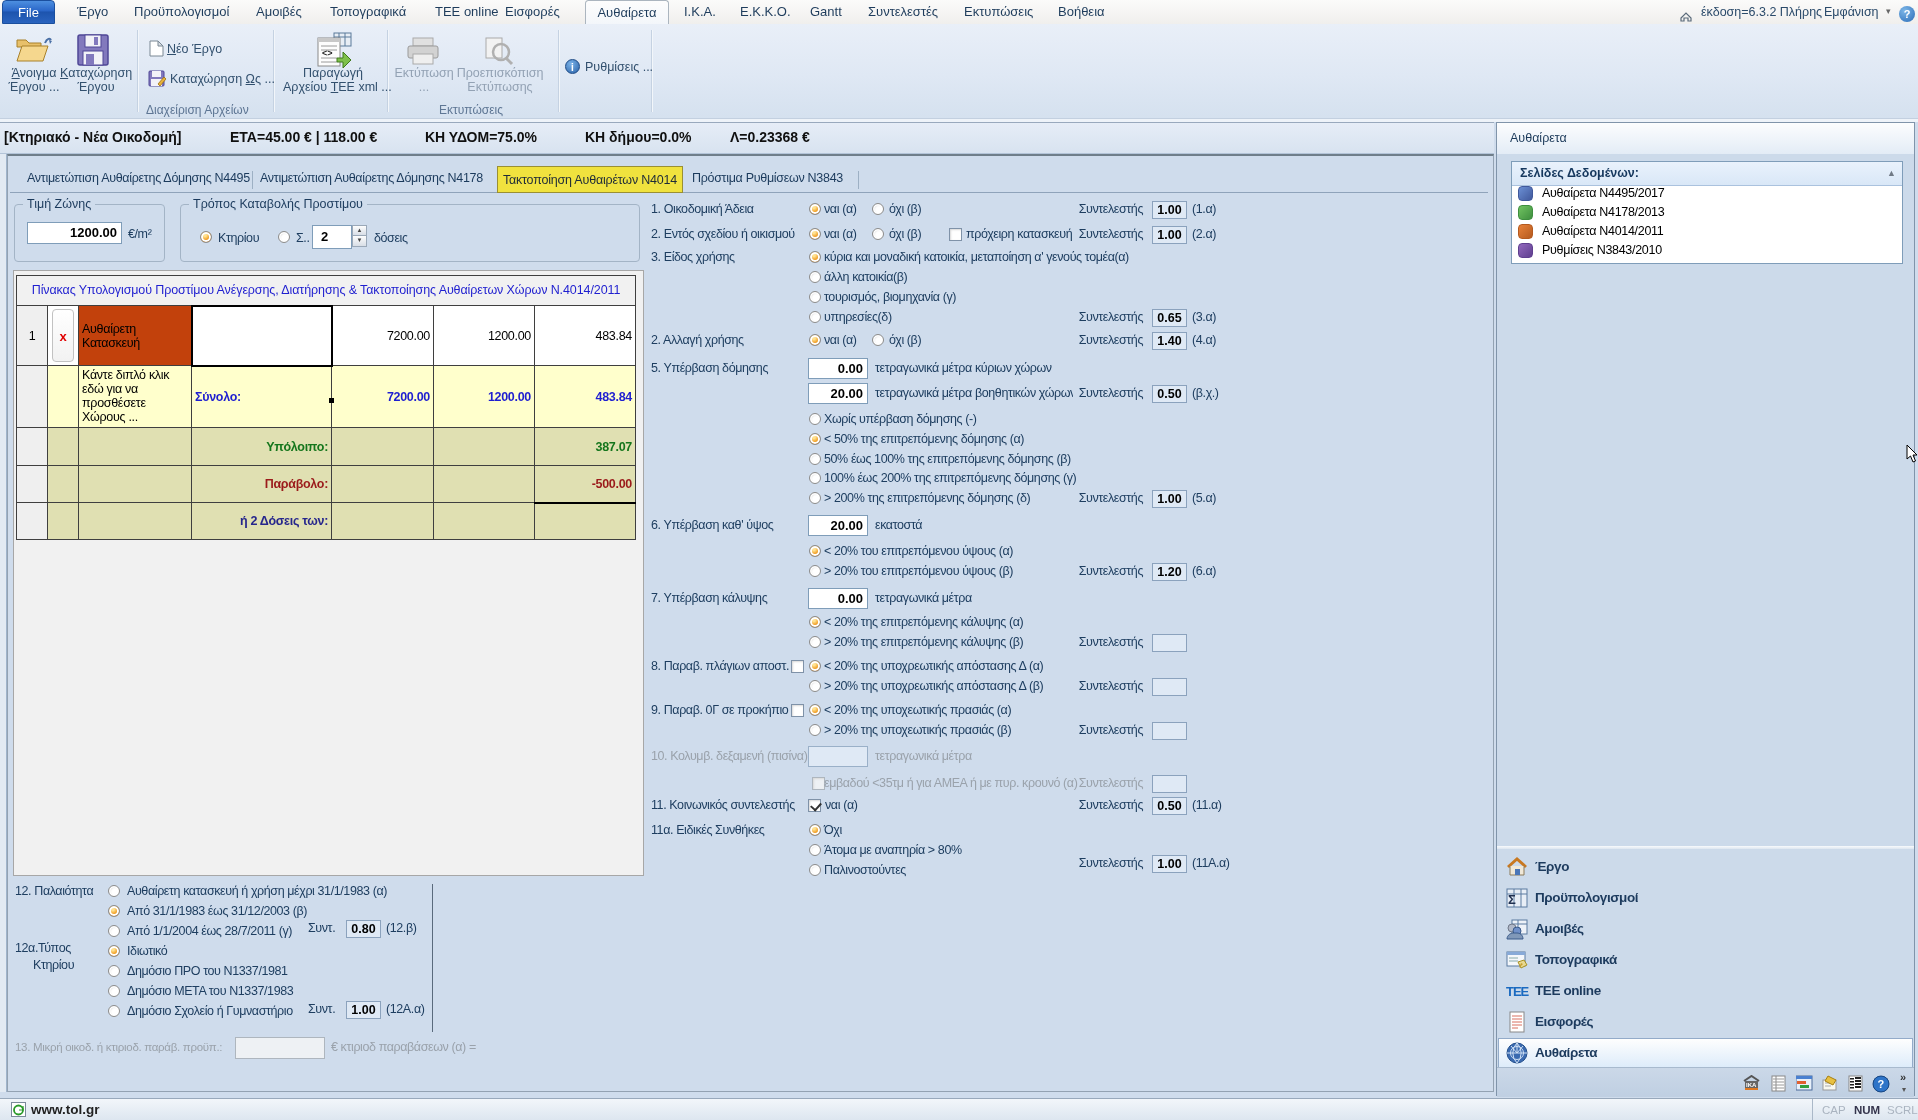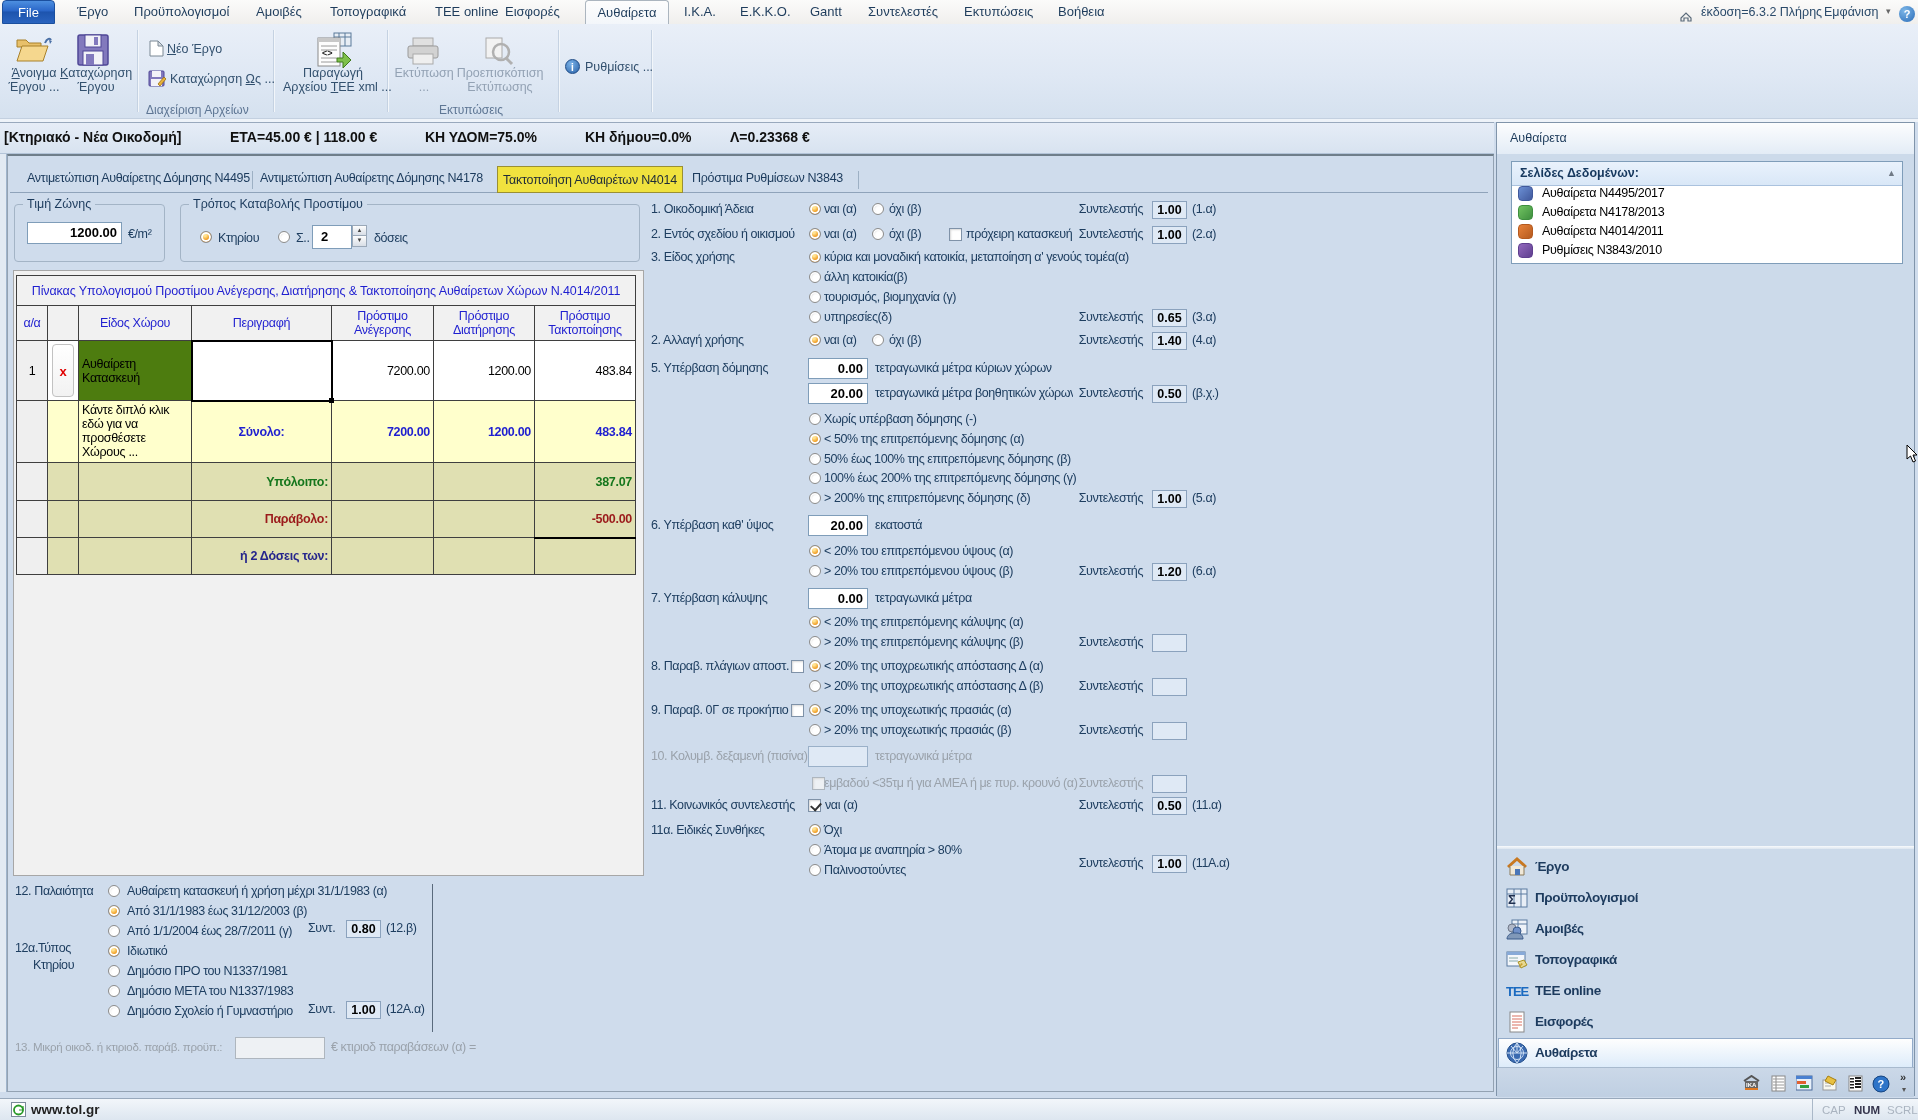--- a/index.html
+++ b/index.html
@@ -193,45 +193,36 @@
       <col style="width:113px">
       <col style="width:140px">
       <col style="width:102px">
       <col style="width:101px">
       <col style="width:101px">
     </colgroup>
 <tbody>
       <tr style="height:30px">
         <td colspan="7" style="background:#f1f1f1;color:#1f1fd0;font-size:12.5px;letter-spacing:-0.1px;text-align:center">Πίνακας Υπολογισμού Προστίμου Ανέγερσης, Διατήρησης &amp; Τακτοποίησης Αυθαίρετων Χώρων Ν.4014/2011</td>
       </tr>
-<tr style="height:35px">
-        <td style="background:#f1f1f1;color:#1f1fd0;text-align:center">α/α</td>
-        <td style="background:#f1f1f1;color:#1f1fd0;text-align:center"></td>
-        <td style="background:#f1f1f1;color:#1f1fd0;text-align:center">Είδος Χώρου</td>
-        <td style="background:#f1f1f1;color:#1f1fd0;text-align:center">Περιγραφή</td>
-        <td style="background:#f1f1f1;color:#1f1fd0;text-align:center">Πρόστιμο<br>Ανέγερσης</td>
-        <td style="background:#f1f1f1;color:#1f1fd0;text-align:center">Πρόστιμο<br>Διατήρησης</td>
-        <td style="background:#f1f1f1;color:#1f1fd0;text-align:center">Πρόστιμο<br>Τακτοποίησης</td>
-      </tr>
 <tr style="height:60px">
         <td style="background:#efefef;text-align:center">1</td>
         <td style="background:#fff;text-align:center;position:relative">
           <div style="position:absolute;left:4px;top:3px;width:22px;height:53px;border:1px solid #c2c2c2;border-radius:4px;background:linear-gradient(#ffffff,#f2f2f2);color:#e00000;font-weight:bold;font-size:13px;line-height:53px;text-align:center">x</div>
         </td>
-        <td style="background:#4d7c0f">Αυθαίρετη Κατασκευή</td>
+        <td style="background:#c2410c">Αυθαίρετη Κατασκευή</td>
         <td style="background:#fff;border:2px solid #000"></td>
         <td style="background:#fff;text-align:right">7200.00</td>
         <td style="background:#fff;text-align:right">1200.00</td>
         <td style="background:#fff;text-align:right">483.84</td>
       </tr>
 <tr style="height:62px">
         <td style="background:#efefef"></td>
         <td style="background:#ffffcc"></td>
         <td style="background:#ffffcc;font-size:12.5px;vertical-align:top;padding-top:2px">Κάντε διπλό κλικ εδώ για να προσθέσετε Χώρους ...</td>
-        <td style="background:#ffffcc;text-align:center;font-weight:bold;color:#1f1fd0">Σύνολο:</td>
+        <td style="background:#ffffcc;text-align:left;font-weight:bold;color:#1f1fd0">Σύνολο:</td>
         <td style="background:#ffffcc;text-align:right;font-weight:bold;color:#1f1fd0">7200.00</td>
         <td style="background:#ffffcc;text-align:right;font-weight:bold;color:#1f1fd0">1200.00</td>
         <td style="background:#ffffcc;text-align:right;font-weight:bold;color:#1f1fd0">483.84</td>
       </tr>
 <tr style="height:38px">
         <td style="background:#efefef"></td>
         <td style="background:#e0e0b2"></td>
         <td style="background:#e0e0b2"></td>
         <td style="background:#e0e0b2;text-align:right;font-weight:bold;color:#15761c">Υπόλοιπο:</td>
         <td style="background:#e0e0b2"></td>

